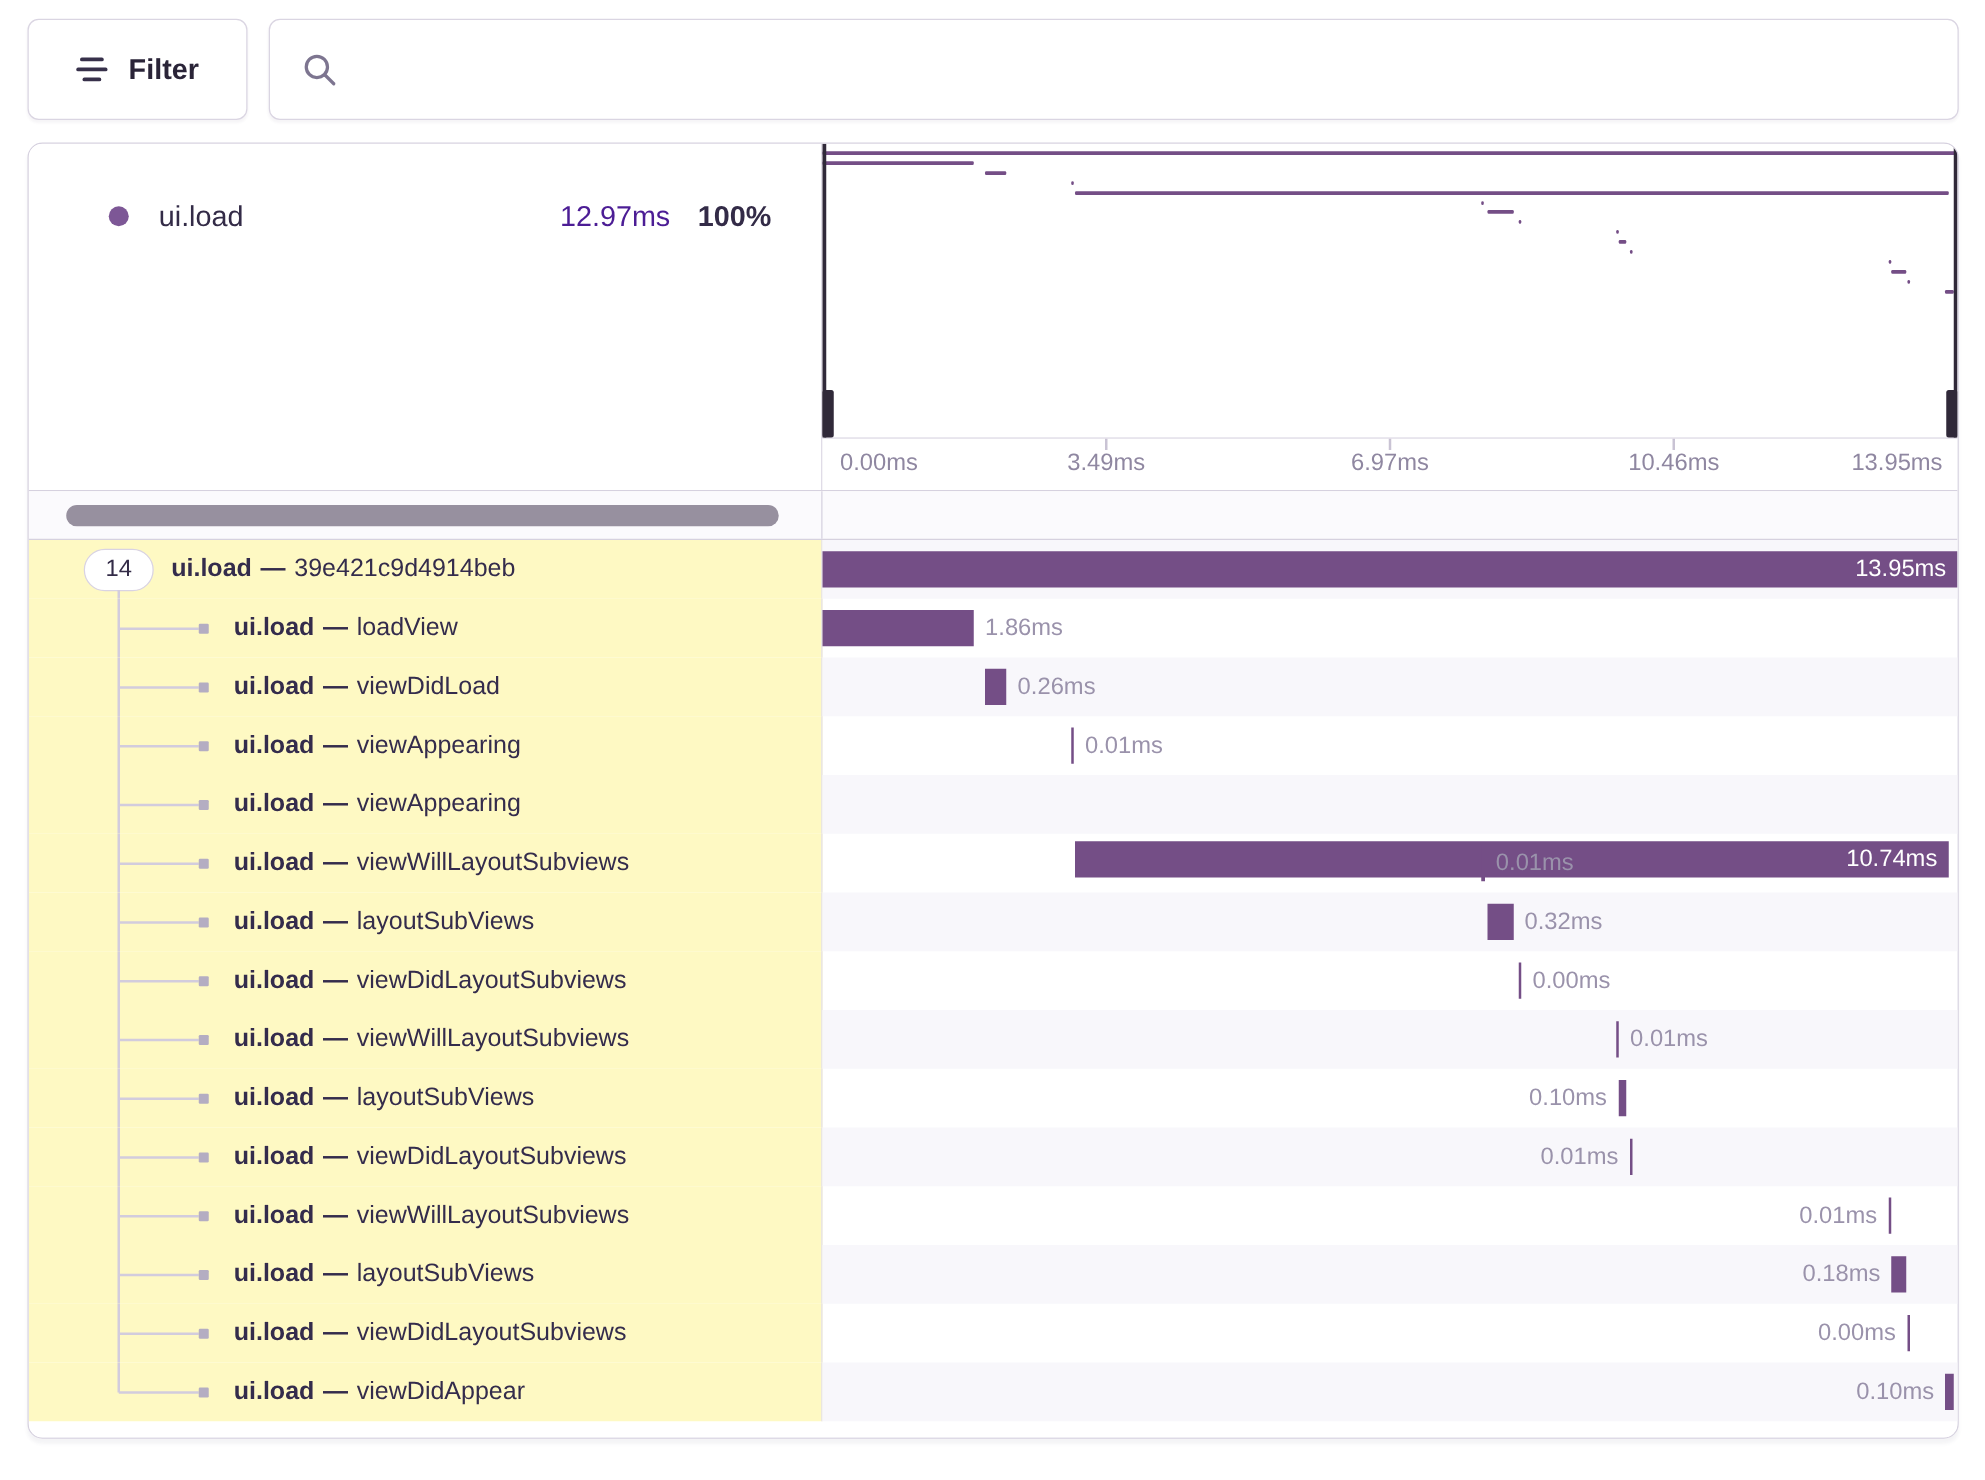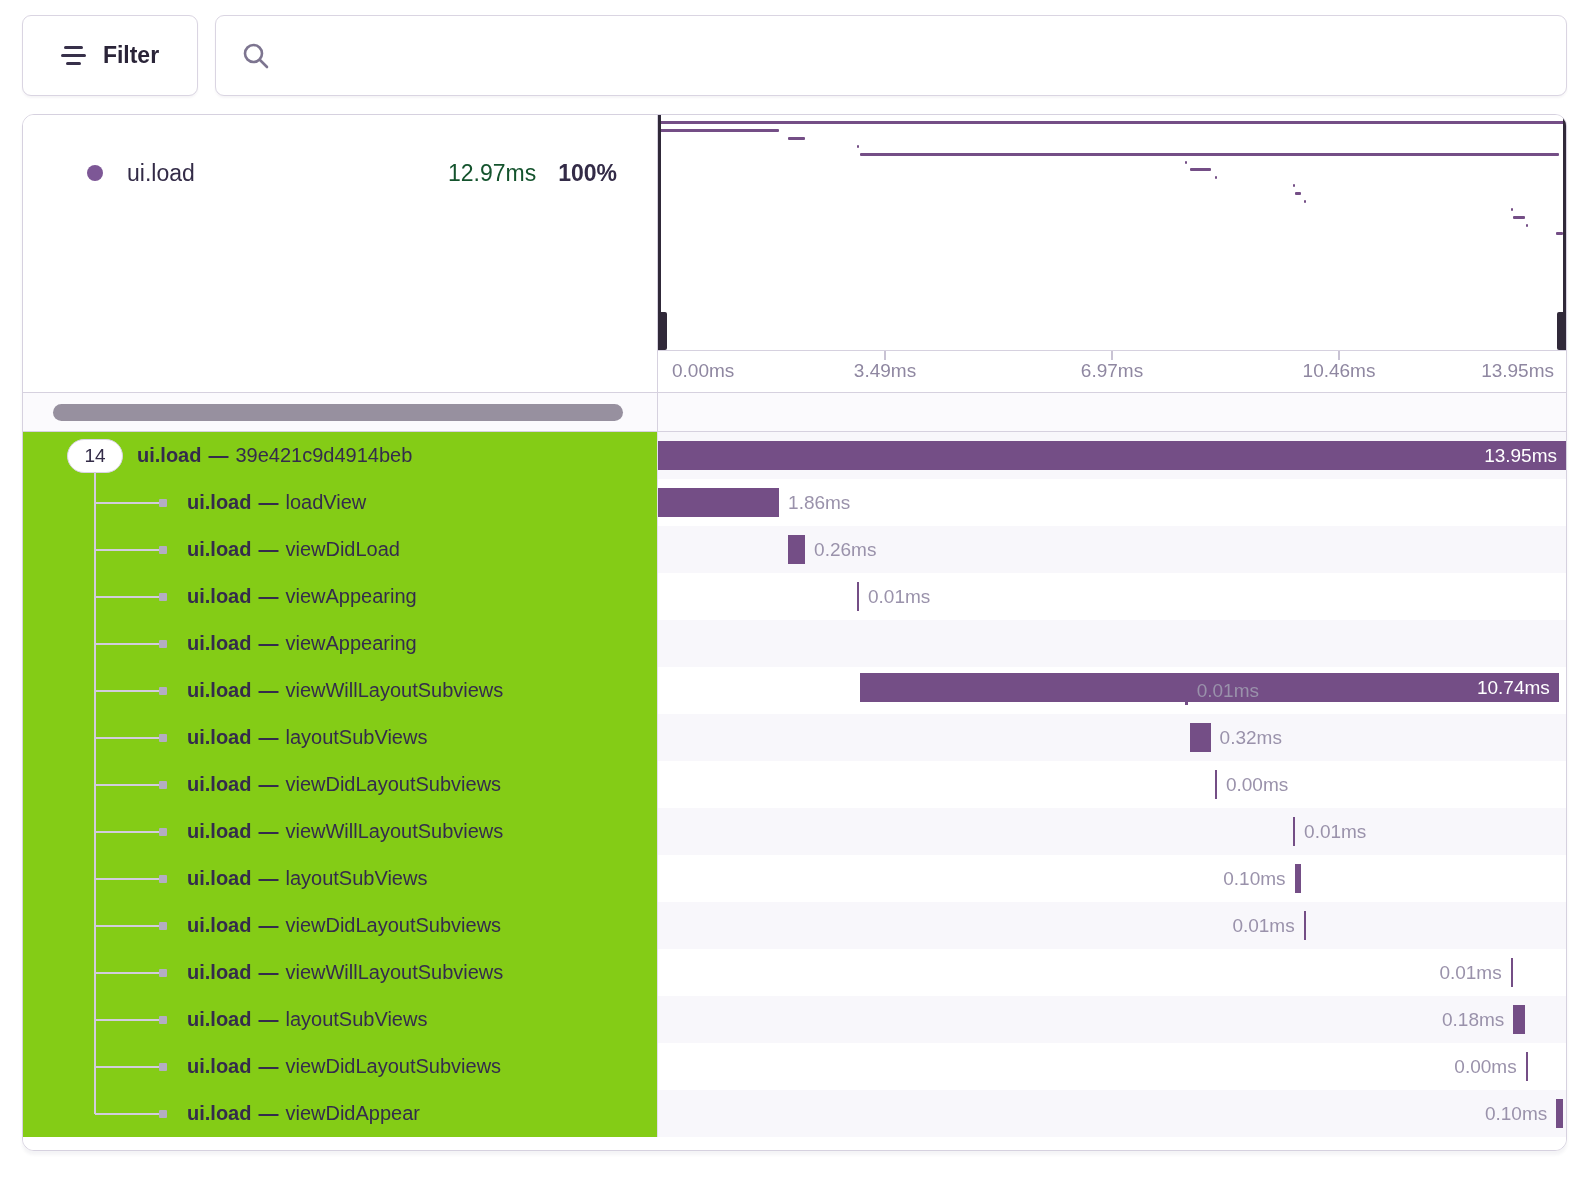--- a/index.html
+++ b/index.html
@@ -40,21 +40,21 @@
 
   
   .panel{border:1.5px solid var(--border);border-radius:12px;background:#fff;overflow:hidden;
     box-shadow:0 4px 3px rgba(70,60,100,0.06);}
   .top{display:flex;height:278px;border-bottom:1px solid var(--border);}
   .top-left{width:635px;border-right:1px solid var(--border);position:relative;background:#fff;}
   .legend{position:absolute;top:36px;left:0;right:0;height:44px;display:flex;align-items:center;
     padding:0 40px 0 64px;cursor:pointer;}
   .legend-dot{width:16px;height:16px;border-radius:50%;background:#7d5796;flex:0 0 auto;}
   .legend-op{margin-left:24px;font-size:23px;color:#332b47;}
-  .legend-duration{margin-left:auto;font-size:23px;color:#14532d;}
+  .legend-duration{margin-left:auto;font-size:23px;color:#4c1d95;}
   .legend-percent{margin-left:22px;font-size:23px;font-weight:700;color:#332b47;}
   .top-right{flex:1;display:flex;flex-direction:column;min-width:0;}
   .minimap{height:236px;border-bottom:1px solid var(--border);position:relative;background:#fff;cursor:grab;}
   .mini-bar{position:absolute;height:3px;background:var(--bar);border-radius:1px;}
   .vp-line{position:absolute;top:0;bottom:0;width:3px;background:var(--handle);}
   .vp-line.left{left:0;} .vp-line.right{right:0;}
   .vp-handle{position:absolute;bottom:0;width:9px;height:38px;background:var(--handle);border-radius:2px;cursor:ew-resize;}
   .vp-handle.left{left:0;} .vp-handle.right{right:0;}
   .axis{height:41px;position:relative;background:#fff;}
   .axis-tick{position:absolute;top:0;height:9px;width:2px;background:#c9c3d4;transform:translateX(-50%);}
@@ -66,21 +66,21 @@
   
   .scroll-row{display:flex;height:39px;border-bottom:1px solid var(--border);background:#fbfafd;}
   .scroll-left{width:635px;border-right:1px solid var(--border);position:relative;}
   .scroll-pill{position:absolute;left:30px;top:11px;width:570px;height:17px;border-radius:9px;
     background:var(--scrollpill);cursor:pointer;}
   .scroll-right{flex:1;}
 
   
   .rows{padding-bottom:13px;background:#fff;}
   .row{display:flex;height:47px;cursor:pointer;}
-  .row-left{width:635px;border-right:1px solid var(--line);position:relative;background:#84cc16;}
+  .row-left{width:635px;border-right:1px solid var(--line);position:relative;background:#fef9c3;}
   .row-right{flex:1;position:relative;min-width:0;}
   .row-right.striped{background:var(--stripe);}
   .trunk{position:absolute;left:71px;top:0;bottom:0;width:2px;background:var(--treeline);}
   .trunk.half{bottom:50%;}
   .trunk.below{top:40px;}
   .hline{position:absolute;left:72px;width:64px;top:calc(50% - 1px);height:2px;background:var(--treeline);}
   .sqdot{position:absolute;left:136px;top:calc(50% - 4px);width:8px;height:8px;border-radius:1px;background:var(--treedot);}
   .badge{position:absolute;left:44px;top:calc(50% - 17px);width:56px;height:34px;border:1.5px solid #d9d3e3;
     border-radius:17px;background:#fff;display:flex;align-items:center;justify-content:center;
     font-size:19px;color:#332b47;cursor:pointer;}

